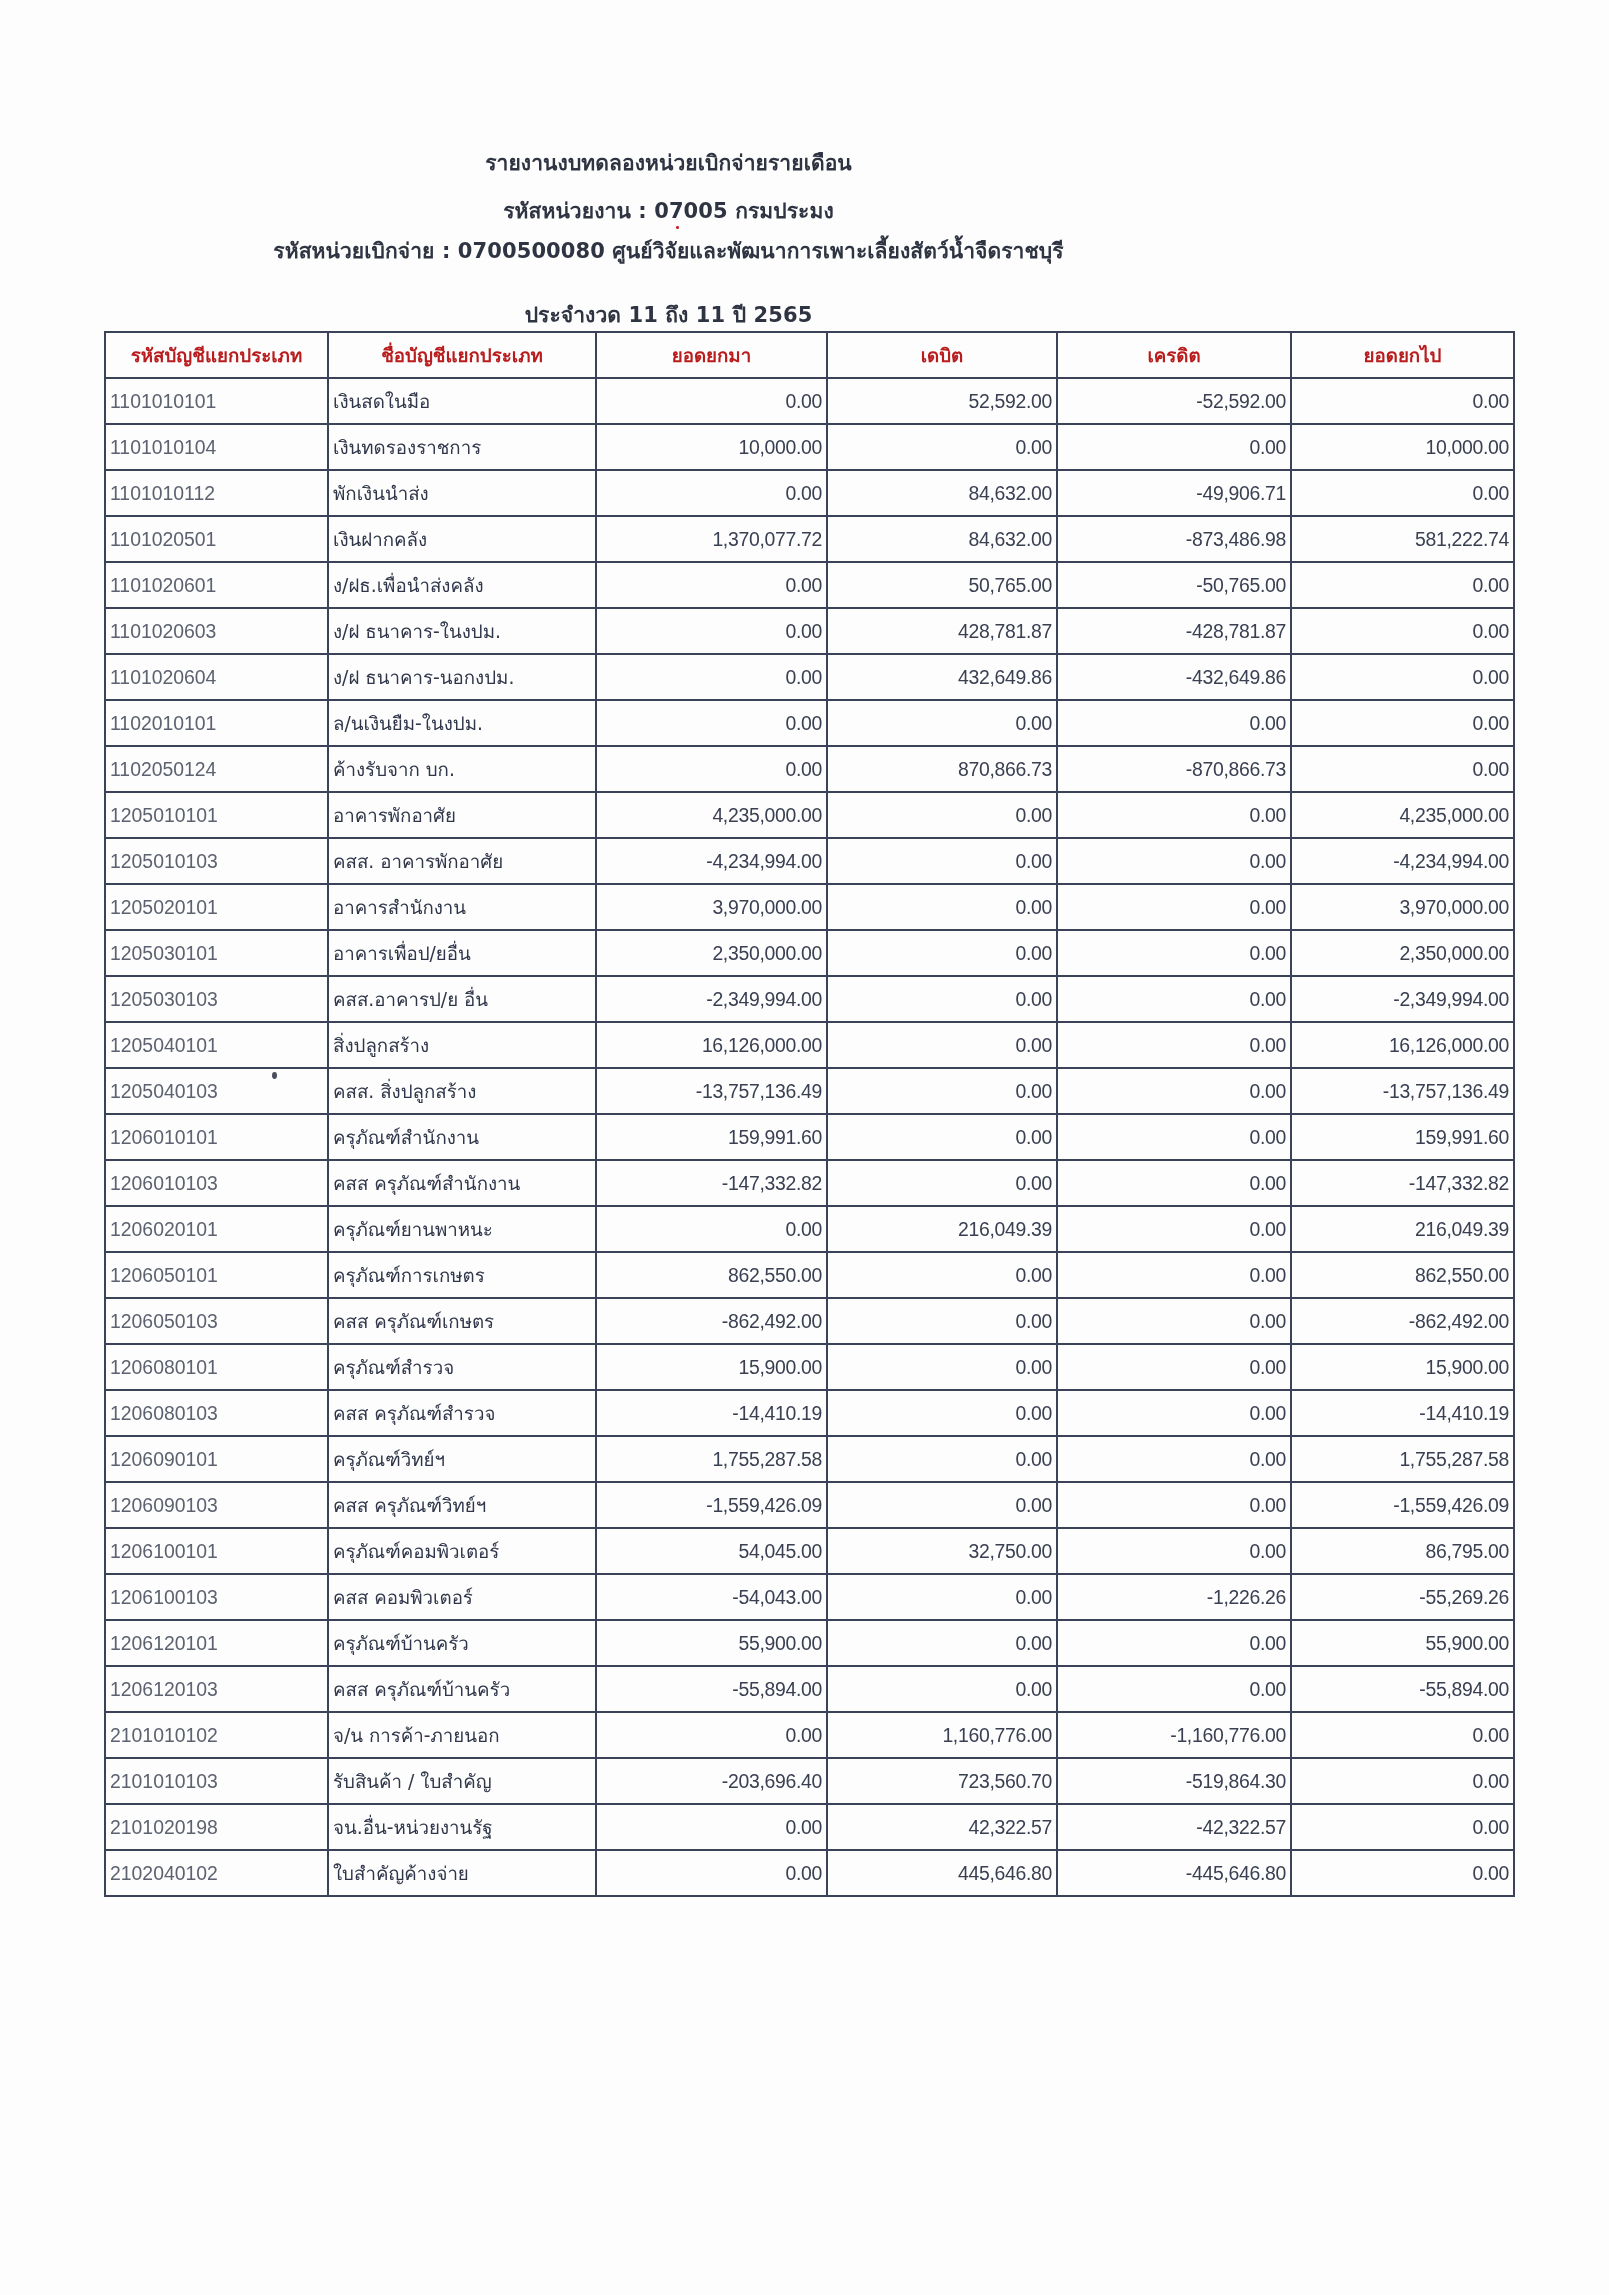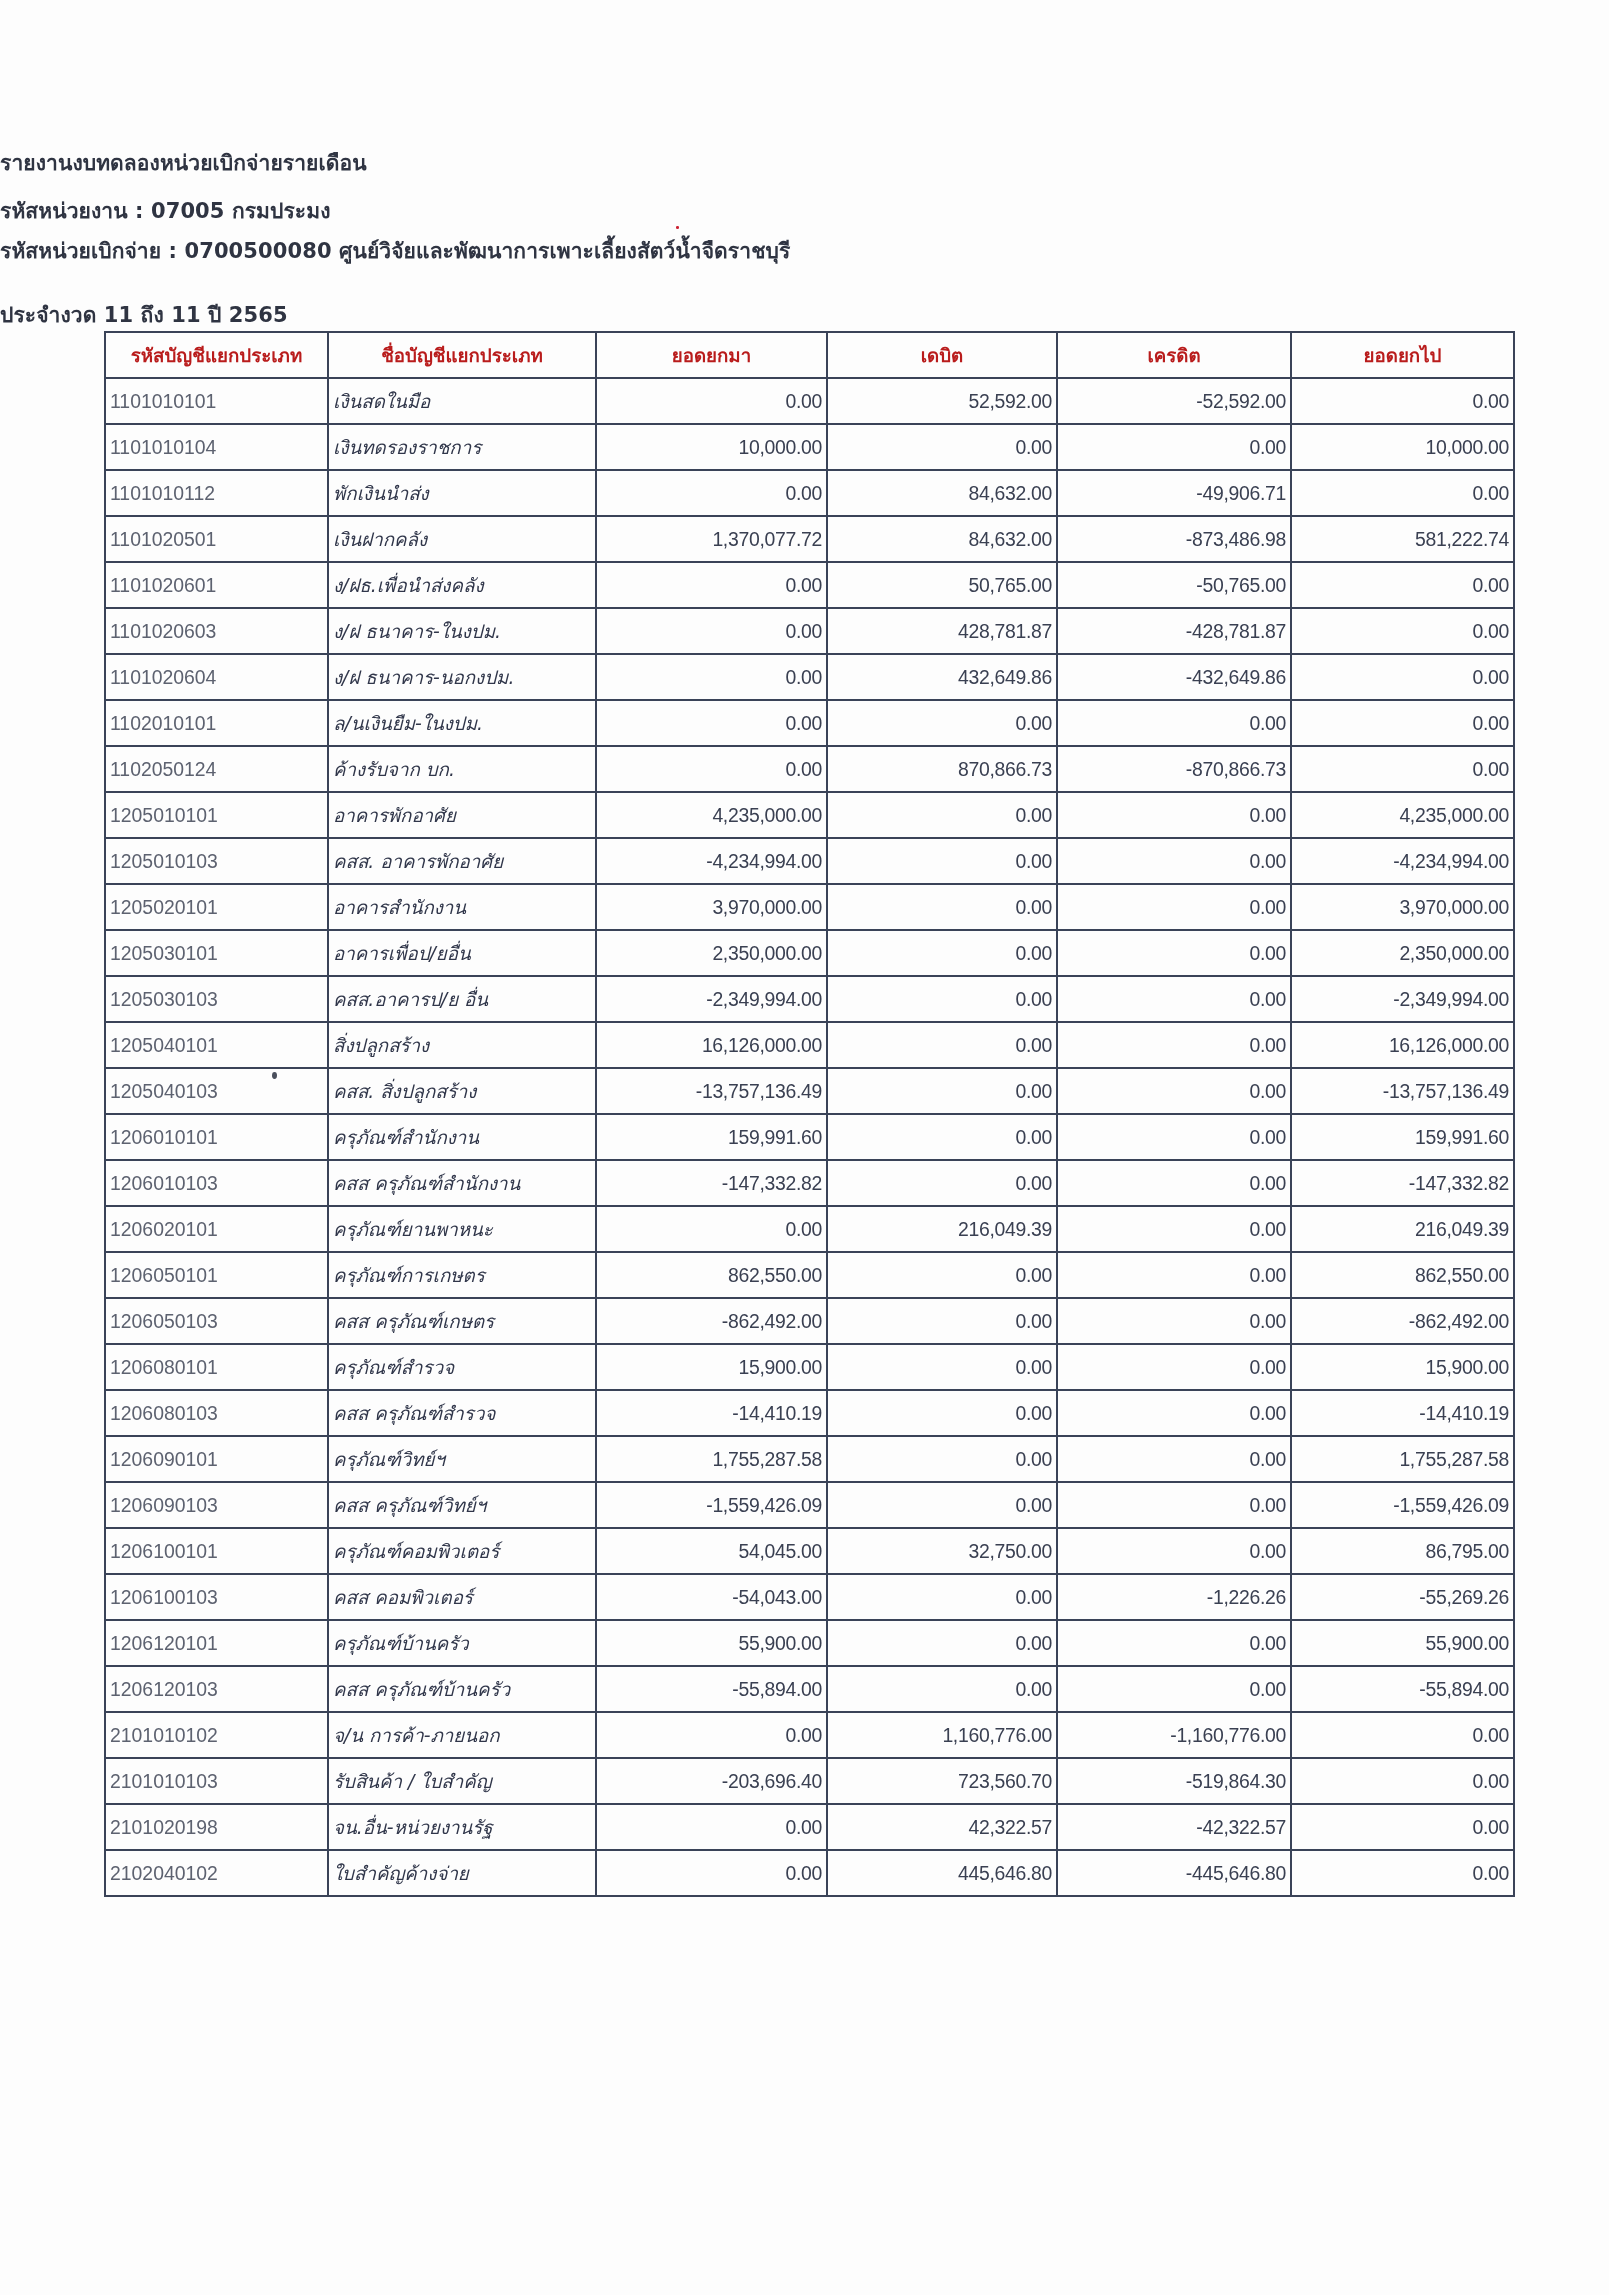--- a/index.html
+++ b/index.html
@@ -6,25 +6,26 @@
   body {
     width: 1609px; height: 2295px;
     background: #fdfdfd;
     position: relative;
     overflow: hidden;
     color: #2b3140;
     font-family: "DejaVu Sans", "Liberation Sans", sans-serif;
   }
   .heading {
     position: absolute; left: 0; width: 1321px;
-    text-align: left;
+    text-align: center;
     font-weight: bold;
     font-size: 21px;
     color: #2f3442;
     letter-spacing: 0.1px;
+    padding-left: 8px;
   }
   #h1 { top: 146px; }
   #h2 { top: 194px; }
   #h3 { top: 234px; }
   #h4 { top: 290px; margin-top: 8px; }
 
   table.ledger {
     position: absolute;
     left: 104px; top: 331px;
     width: 1410px;
@@ -44,21 +45,21 @@
     text-align: center;
     height: 44px;
     color: #b91c1c;
   }
   table.ledger td.code {
     color: #5d6270;
     font-family: "Liberation Sans", sans-serif;
     font-size: 19.4px;
     text-align: left;
   }
-  table.ledger td.name { text-align: left; color: #30364a; font-style: italic; }
+  table.ledger td.name { text-align: left; color: #30364a; }
   table.ledger td.num {
     text-align: right;
     font-family: "Liberation Sans", sans-serif;
     font-size: 19.4px;
     color: #3a4052;
     letter-spacing: -0.3px;
   }
   col.c-code { width: 223px; }
   col.c-name { width: 268px; }
   col.c-fwd  { width: 231px; }

